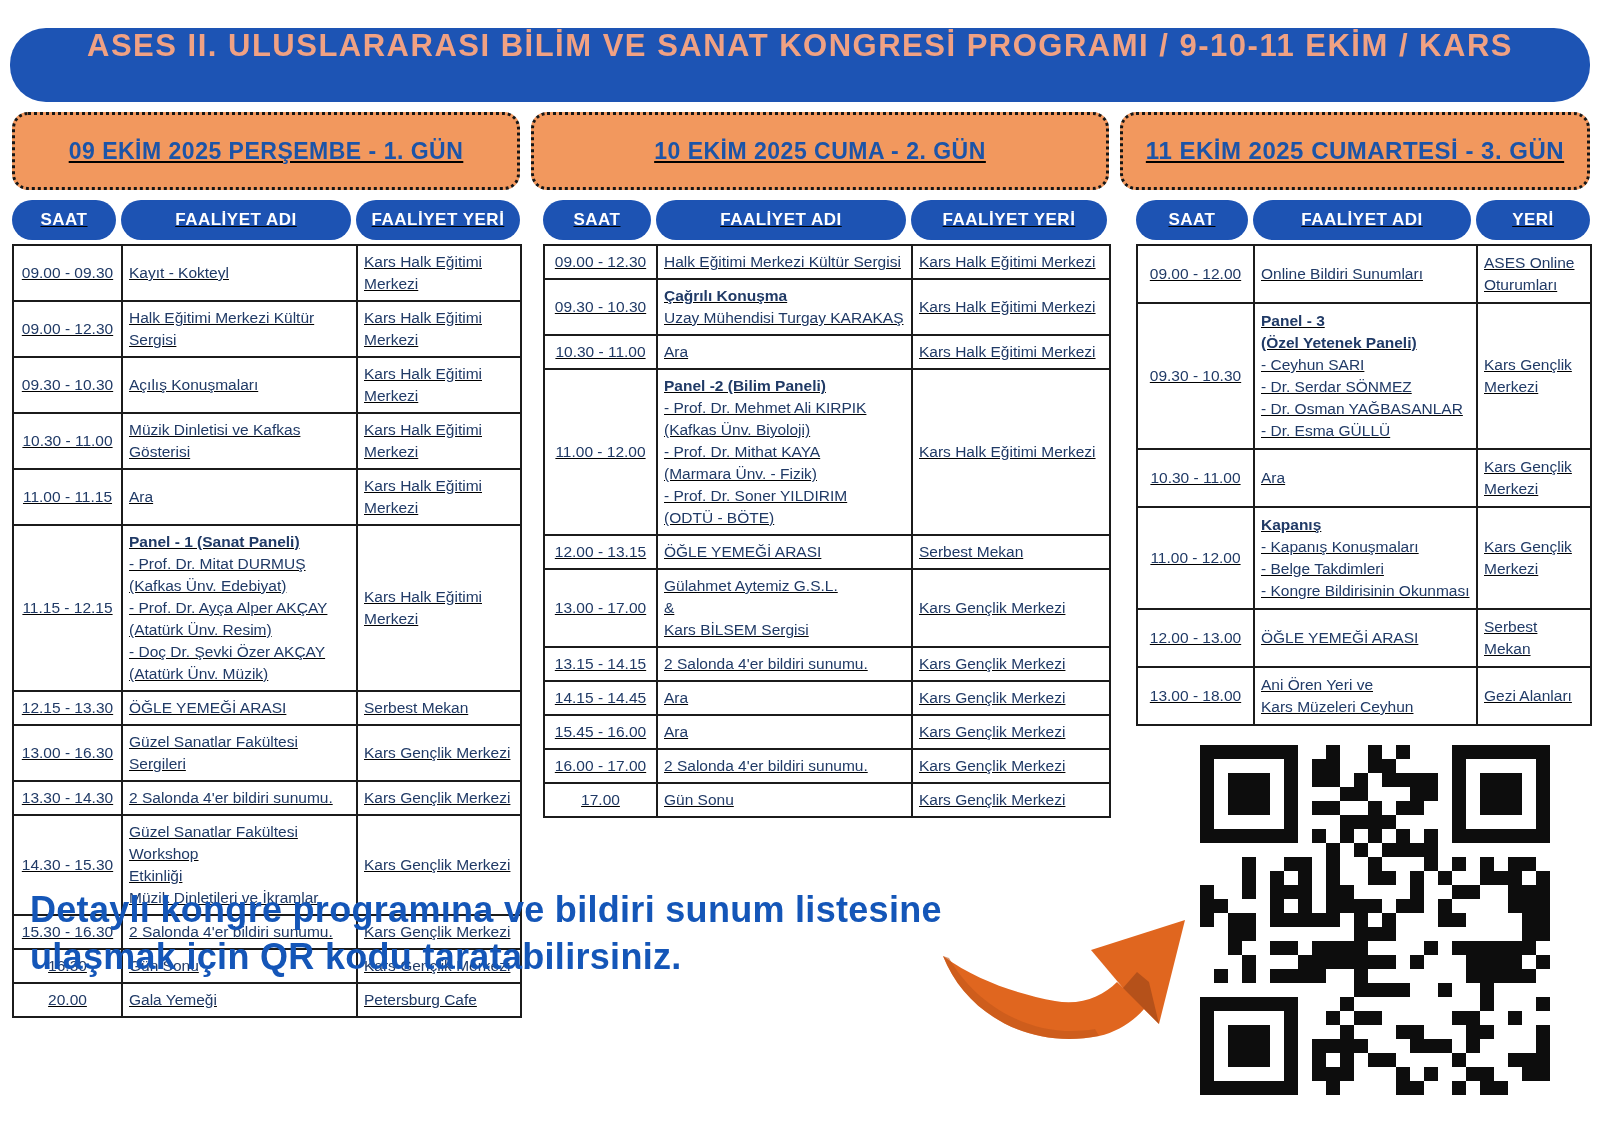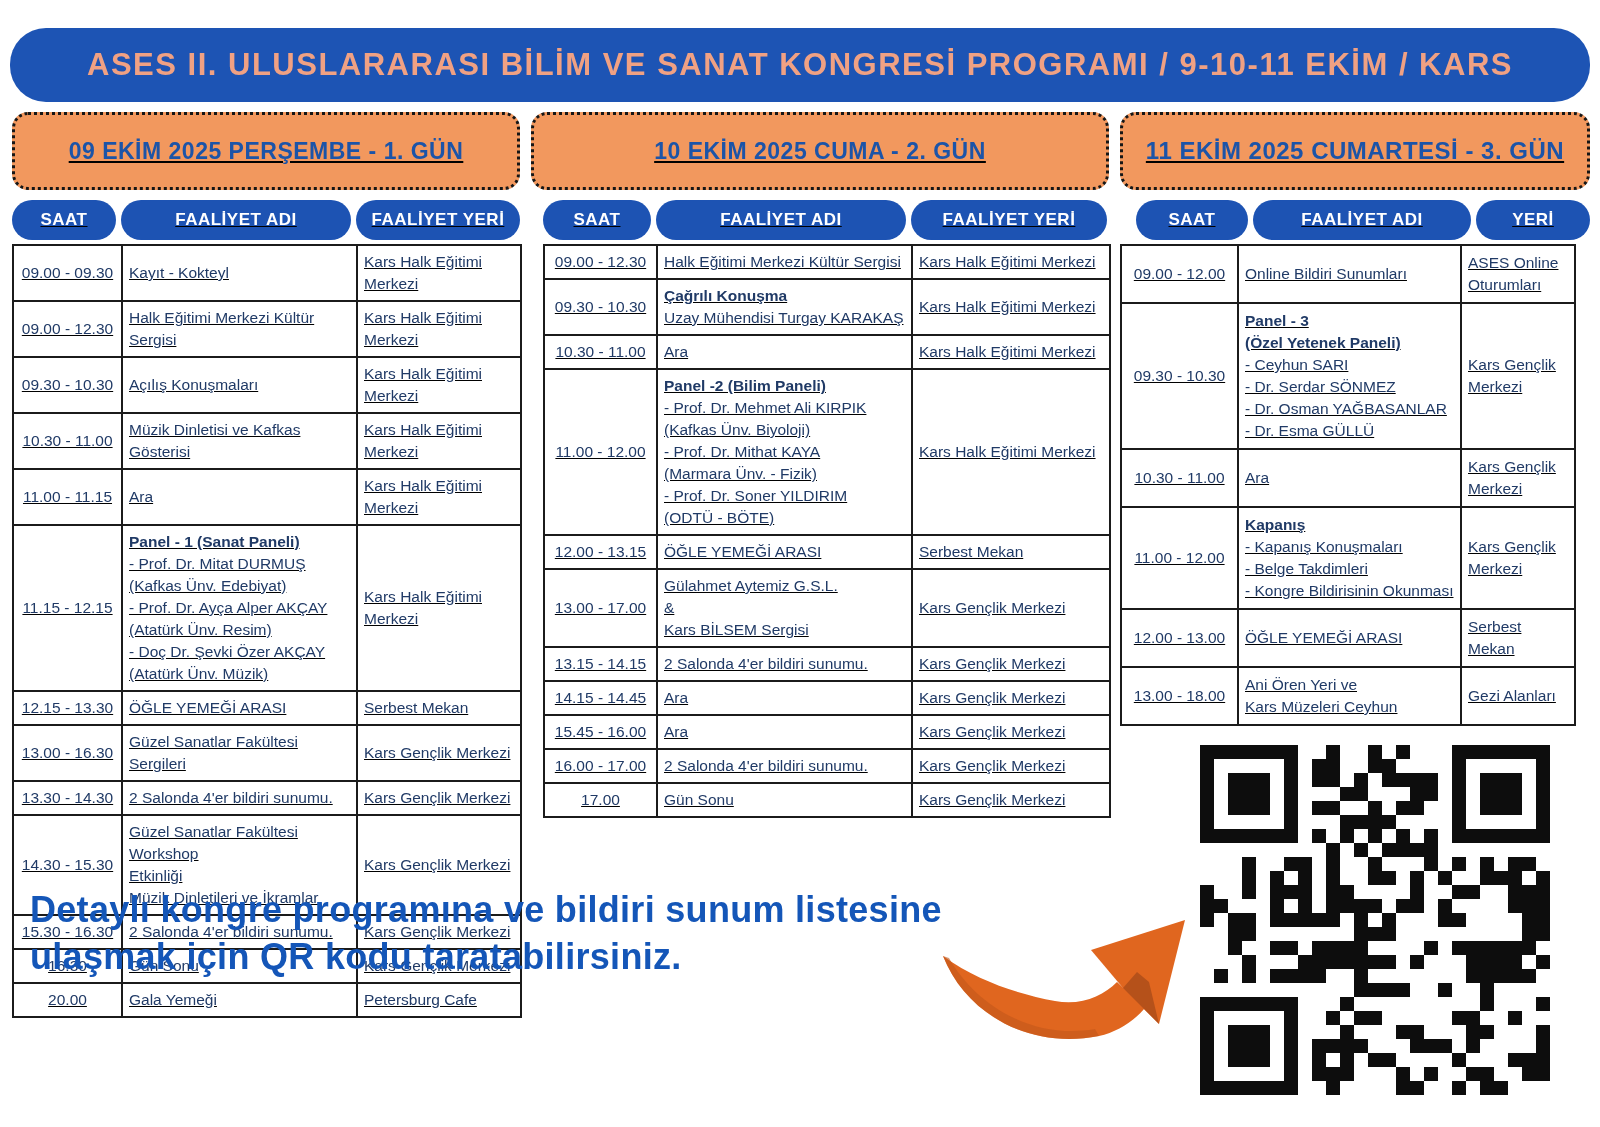--- a/index.html
+++ b/index.html
@@ -5,42 +5,42 @@
   :root{
     --banner-bg:#1d54b4; --banner-text:#f0a183;
     --day-bg:#f2985e; --day-text:#1c54a8;
     --pill-bg:#1d53b3; --cell-text:#203a66;
     --note-text:#1456b8; --arrow:#e0661f; --border:#1b1b1b;
   }
   html,body{margin:0;padding:0;background:#e8e8e8;}
   .page{width:1600px;height:1127px;position:relative;background:#ffffff;overflow:hidden;
         font-family:"Liberation Sans",sans-serif;}
   .banner{position:absolute;left:10px;top:28px;width:1580px;height:74px;background:var(--banner-bg);
-          border-radius:36px;display:flex;align-items:center;justify-content:center;}
+          border-radius:36px;display:flex;justify-content:center;}
   .banner-title{color:var(--banner-text);font-size:31px;font-weight:800;letter-spacing:1.5px;white-space:nowrap;}
 
   .days{position:absolute;left:12px;top:112px;width:1578px;display:flex;gap:11px;}
   .day{display:flex;flex-direction:column;text-decoration:underline;}
   .day1{width:508px}.day2{width:578px}.day3{width:470px}
   .day-header{height:72px;background:var(--day-bg);border:3px dotted #161616;border-radius:16px;
               display:flex;align-items:center;justify-content:center;color:var(--day-text);
               font-weight:800;font-size:23px;letter-spacing:.5px;}
   .day3 .day-header{font-size:24px;}
 
   .pills{display:flex;gap:5px;margin-top:10px;}
   .pill{background:var(--pill-bg);color:#fff;font-weight:700;font-size:17px;height:40px;border-radius:20px;
         display:flex;align-items:center;justify-content:center;letter-spacing:.5px;}
   .day1 .p1{width:104px}.day1 .p2{width:230px}.day1 .p3{width:164px}
   .day2 .pills{margin-left:12px}.day2 .p1{width:108px}.day2 .p2{width:250px}.day2 .p3{width:196px}
   .day3 .pills{margin-left:16px}.day3 .p1{width:112px}.day3 .p2{width:218px}.day3 .p3{width:114px}
 
   table{border-collapse:collapse;table-layout:fixed;margin-top:4px;background:#fff;}
   .t1{width:508px}
   .t2{width:566px;margin-left:12px}
-  .t3{width:454px;}
+  .t3{width:454px;margin-left:16px}
   .t1 col.c1{width:109px}.t1 col.c2{width:235px}.t1 col.c3{width:164px}
   .t2 col.c1{width:113px}.t2 col.c2{width:255px}.t2 col.c3{width:198px}
   .t3 col.c1{width:117px}.t3 col.c2{width:223px}.t3 col.c3{width:114px}
   td{border:2px solid var(--border);padding:5px 6px;font-size:15.5px;color:var(--cell-text);
      line-height:22px;vertical-align:middle;overflow:hidden;}
   .t3 td{padding-top:6px;padding-bottom:6px;}
   td.time{text-align:center;white-space:nowrap;}
   td .b{font-weight:700;}
 
   .note{position:absolute;left:30px;top:886px;color:var(--note-text);font-weight:700;

